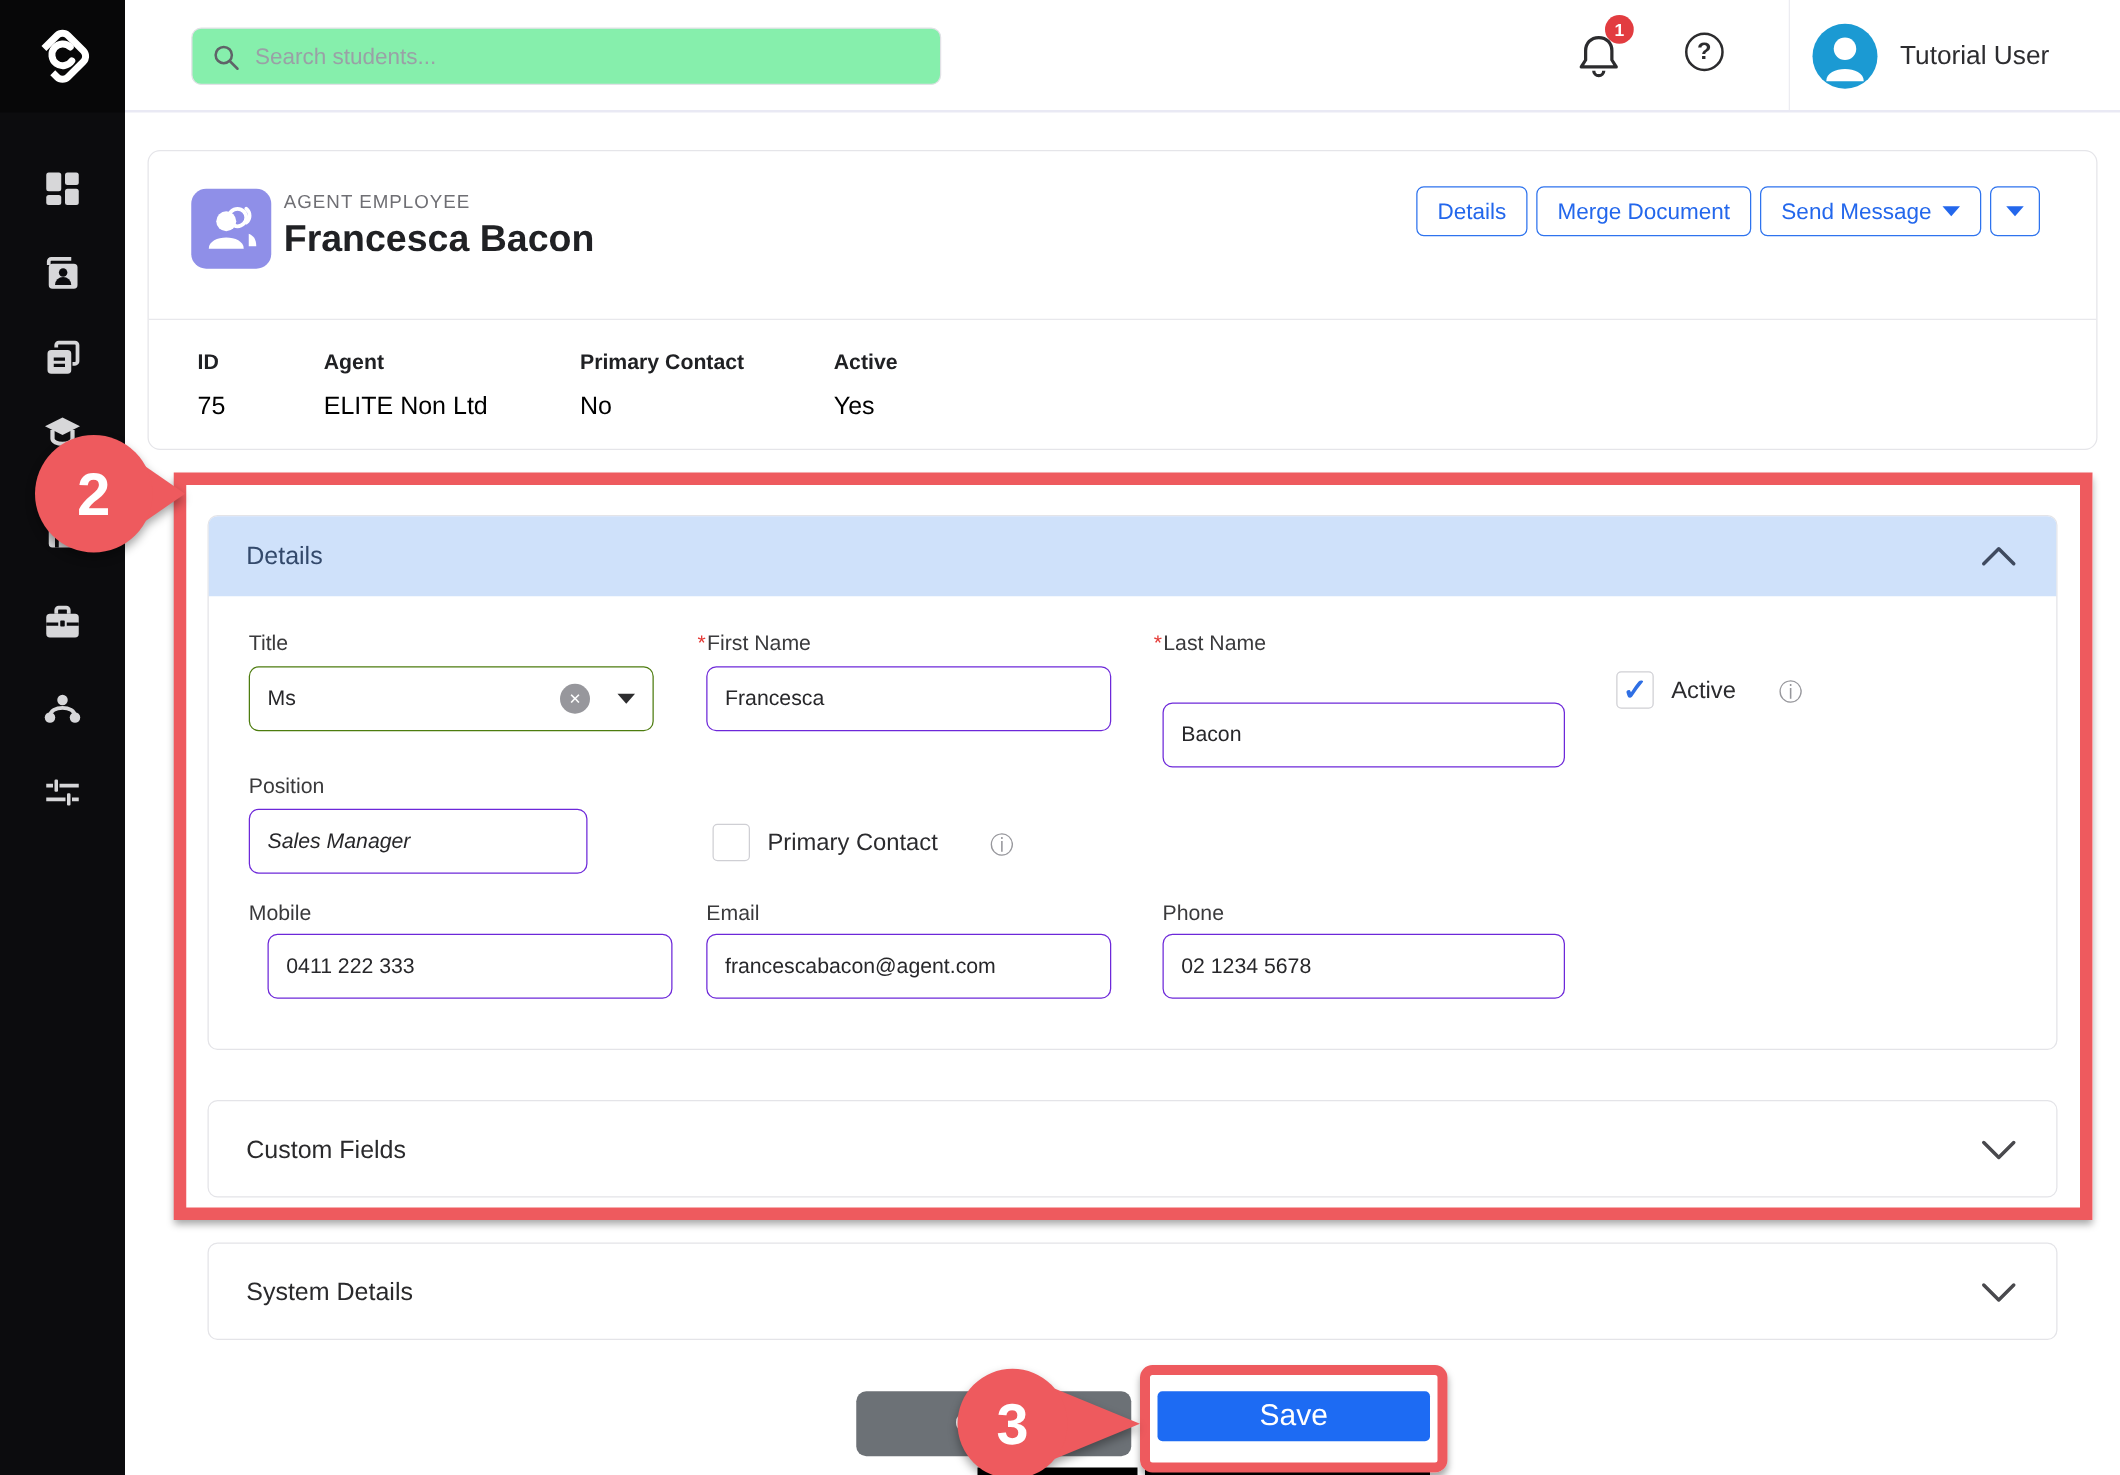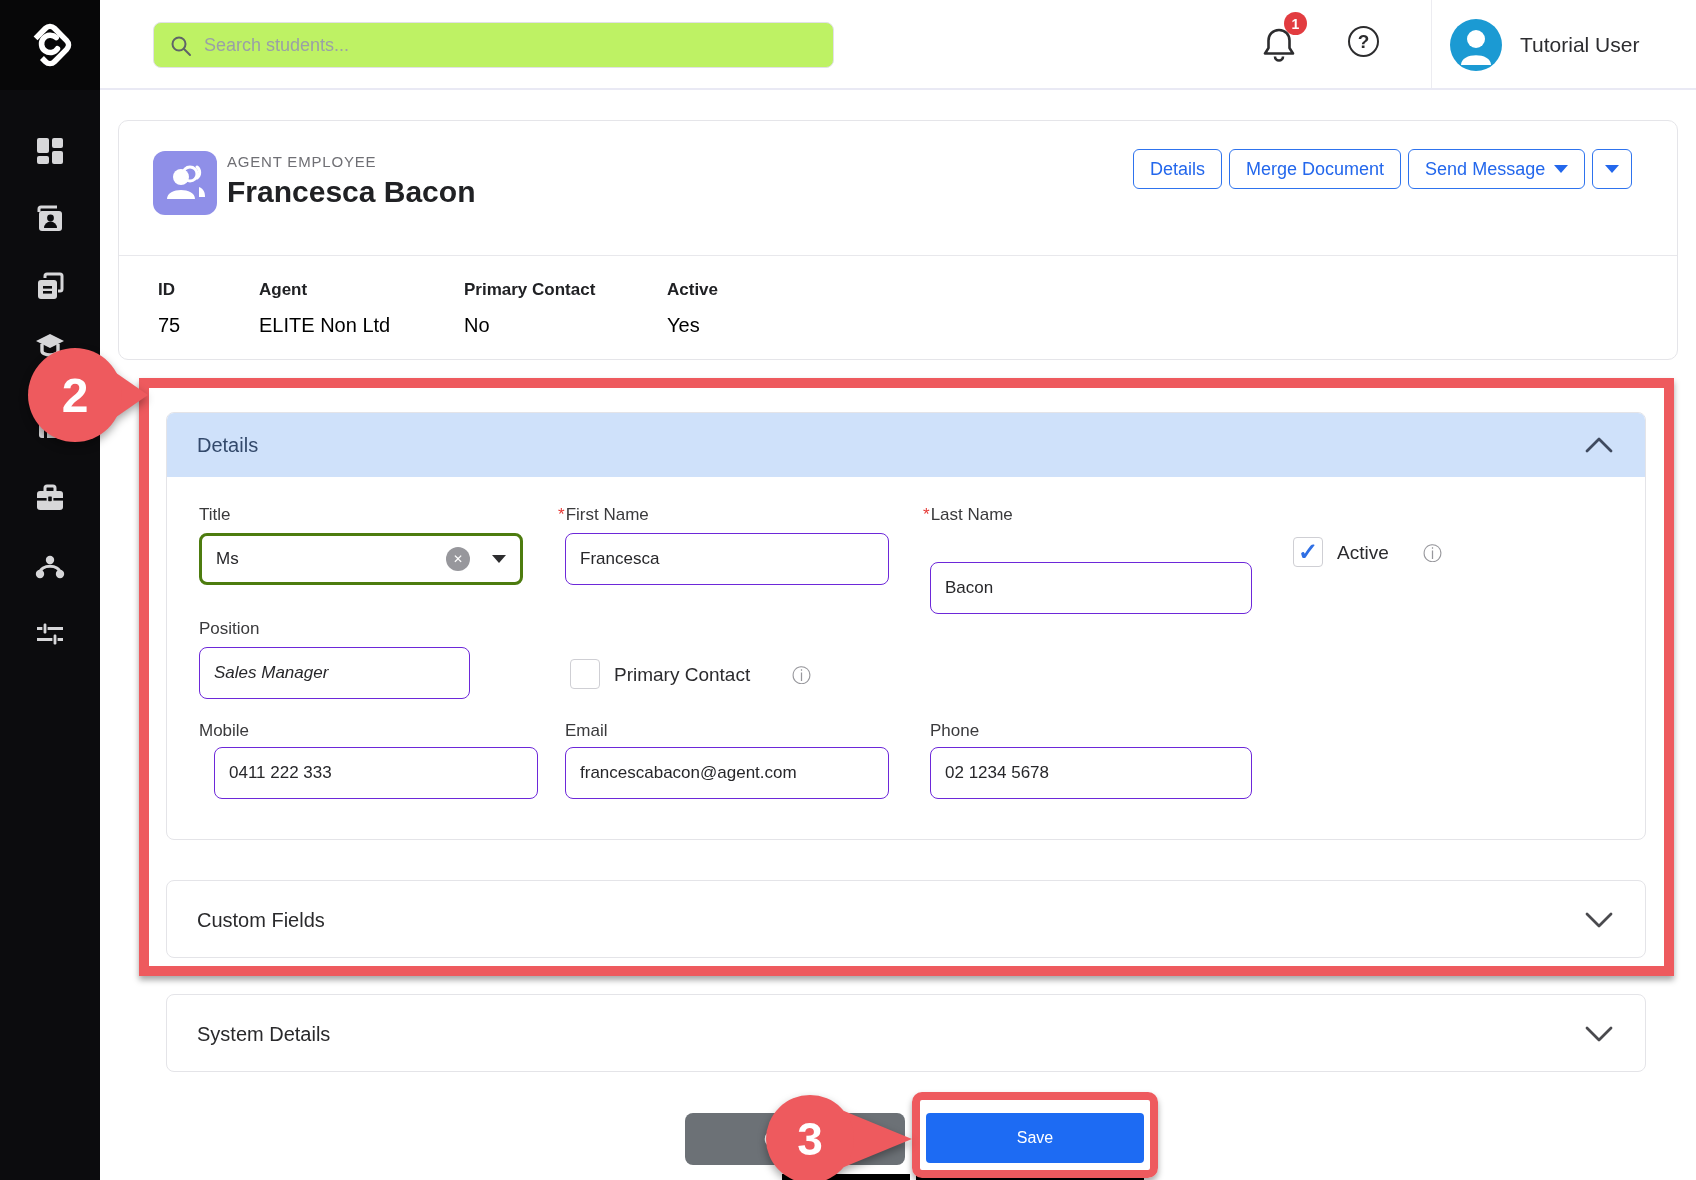--- a/index.html
+++ b/index.html
@@ -7,21 +7,21 @@
   body { position:relative; background:#ffffff; font-family:"Liberation Sans", sans-serif; color:#222; }
 
   
   .sidebar { position:absolute; left:0; top:0; width:100px; height:1180px; background:#0c0c0e; z-index:5; }
   .logo-box { position:absolute; left:0; top:0; width:100px; height:90px; background:#070708; display:flex; align-items:center; justify-content:center; }
   .side-ic { position:absolute; left:35px; width:30px; height:30px; display:flex; align-items:center; justify-content:center; cursor:pointer; }
   .side-ic svg { width:30px; height:30px; }
 
   
   .topbar { position:absolute; left:100px; top:0; width:1596px; height:90px; background:#ffffff; border-bottom:2px solid #e9e9f4; z-index:4; }
-  .search-wrap { position:absolute; left:53px; top:22px; width:681px; height:46px; background:#bef264; border:1px solid #e1e1e6; border-radius:8px; }
+  .search-wrap { position:absolute; left:53px; top:22px; width:600px; height:46px; background:#86efac; border:1px solid #e1e1e6; border-radius:8px; }
   .search-wrap svg { position:absolute; left:16px; top:12px; }
   .search-input { position:absolute; left:0; top:0; width:100%; height:100%; background:transparent; border:none; outline:none; padding-left:50px; font-size:18px; font-family:"Liberation Sans",sans-serif; color:#333; }
   .search-input::placeholder { color:#9aa0a6; }
   .bell { position:absolute; left:1162px; top:25px; width:36px; height:40px; cursor:pointer; }
   .badge { position:absolute; left:1184px; top:12px; min-width:23px; height:23px; border-radius:12px; background:#e23c40; color:#fff; font-size:14px; font-weight:700; display:flex; align-items:center; justify-content:center; }
   .help { position:absolute; left:1248px; top:26px; width:31px; height:31px; border:2.5px solid #2c2c2e; border-radius:50%; display:flex; align-items:center; justify-content:center; font-size:19px; font-weight:700; color:#2c2c2e; cursor:pointer; }
   .top-divider { position:absolute; left:1331px; top:0; width:1px; height:88px; background:#ececf1; }
   .avatar { position:absolute; left:1350px; top:19px; width:52px; height:52px; border-radius:50%; background:#1b9ad3; overflow:hidden; cursor:pointer; }
   .user-name { position:absolute; left:1420px; top:0; height:114px; line-height:90px; font-size:21px; font-weight:400; color:#2d2d30; }
 
@@ -42,37 +42,37 @@
   
   .panel { position:absolute; left:166px; width:1480px; background:#fff; border:1px solid #e4e4e8; border-radius:8px; z-index:2; }
   .details-card { top:412px; height:428px; }
   .details-head { position:absolute; left:0; top:0; width:100%; height:64px; background:#cfe1fa; border-radius:7px 7px 0 0; cursor:pointer; }
   .details-head .t { position:absolute; left:30px; top:0; height:64px; line-height:64px; font-size:20px; color:#33496b; }
   .chev { position:absolute; right:32px; top:24px; cursor:pointer; }
 
   .f-label { position:absolute; font-size:17px; color:#3a3a3c; }
   .req { color:#e53935; margin-right:1px; }
   .f-input { position:absolute; height:52px; border:1px solid #6d28d9; border-radius:8px; background:#fff; font-size:17px; color:#27272a; font-family:"Liberation Sans",sans-serif; padding:0 14px; outline:none; }
-  .combo { position:absolute; height:52px; border:3px solid #4d7c0f; border-radius:8px; background:#fff; display:flex; align-items:center; padding:0 14px; cursor:pointer; }
+  .combo { position:absolute; height:52px; border:1px solid #4d7c0f; border-radius:8px; background:#fff; display:flex; align-items:center; padding:0 14px; cursor:pointer; }
   .combo .cv { font-size:17px; color:#27272a; flex:1; }
   .clear-ic { width:24px; height:24px; border-radius:50%; background:#97979c; color:#fff; font-size:12px; display:flex; align-items:center; justify-content:center; margin-right:22px; cursor:pointer; }
   .combo .caret-b { width:0; height:0; border-left:7px solid transparent; border-right:7px solid transparent; border-top:8px solid #2d2d2f; cursor:pointer; }
   .cb { position:absolute; width:30px; height:30px; border:1px solid #cfcfd4; border-radius:4px; background:#fff; display:flex; align-items:center; justify-content:center; font-size:24px; font-weight:700; color:#2f6fe4; cursor:pointer; }
   .cb-label { position:absolute; font-size:19px; color:#2b2b2e; }
   .info-ic { position:absolute; font-size:19px; color:#97979c; font-family:"DejaVu Sans",sans-serif; }
 
   .fold-card { height:78px; }
   .custom-card { top:880px; }
   .system-card { top:994px; }
   .fold-card .t { position:absolute; left:30px; top:0; height:78px; line-height:78px; font-size:20px; color:#2a2a2c; }
   .fold-card .chev { top:31px; }
 
   
   .btn-cancel { position:absolute; left:685px; top:1113px; width:220px; height:52px; background:#6c7176; color:#fff; border:none; border-radius:8px; font-size:20px; font-family:"Liberation Sans",sans-serif; cursor:pointer; z-index:3; }
-  .btn-save { position:absolute; left:926px; top:1113px; width:218px; height:50px; background:#1d6bf3; color:#fff; border:none; border-radius:4px; font-size:16px; font-family:"Liberation Sans",sans-serif; cursor:pointer; z-index:3; }
+  .btn-save { position:absolute; left:926px; top:1113px; width:218px; height:40px; background:#1d6bf3; color:#fff; border:none; border-radius:4px; font-size:24px; font-family:"Liberation Sans",sans-serif; cursor:pointer; z-index:3; }
 
   
   .rect2 { position:absolute; left:139px; top:378px; width:1535px; height:598px; border:10px solid #ee5a5e; box-shadow:0 4px 6px rgba(0,0,0,.35); z-index:40; pointer-events:none; }
   .rect3 { position:absolute; left:912px; top:1092px; width:246px; height:86px; border:8px solid #ee5a5e; border-radius:10px; box-shadow:0 4px 6px rgba(0,0,0,.35); z-index:40; pointer-events:none; }
   .bar-black { position:absolute; top:1174px; height:6px; background:#000; z-index:30; }
   .balloon { position:absolute; z-index:50; filter:drop-shadow(0 4px 4px rgba(0,0,0,.35)); pointer-events:none; }
   .balloon text { font-family:"Liberation Sans",sans-serif; font-weight:700; fill:#fff; }
 </style>
 </head>
 <body>

